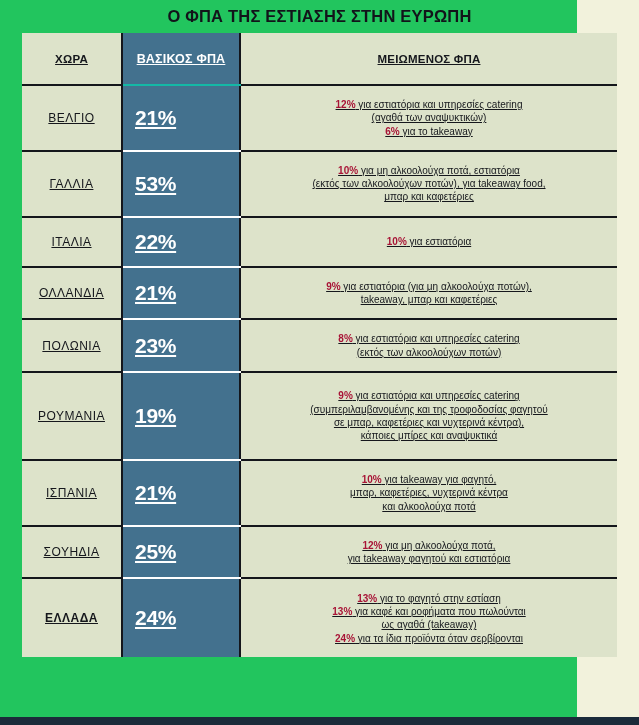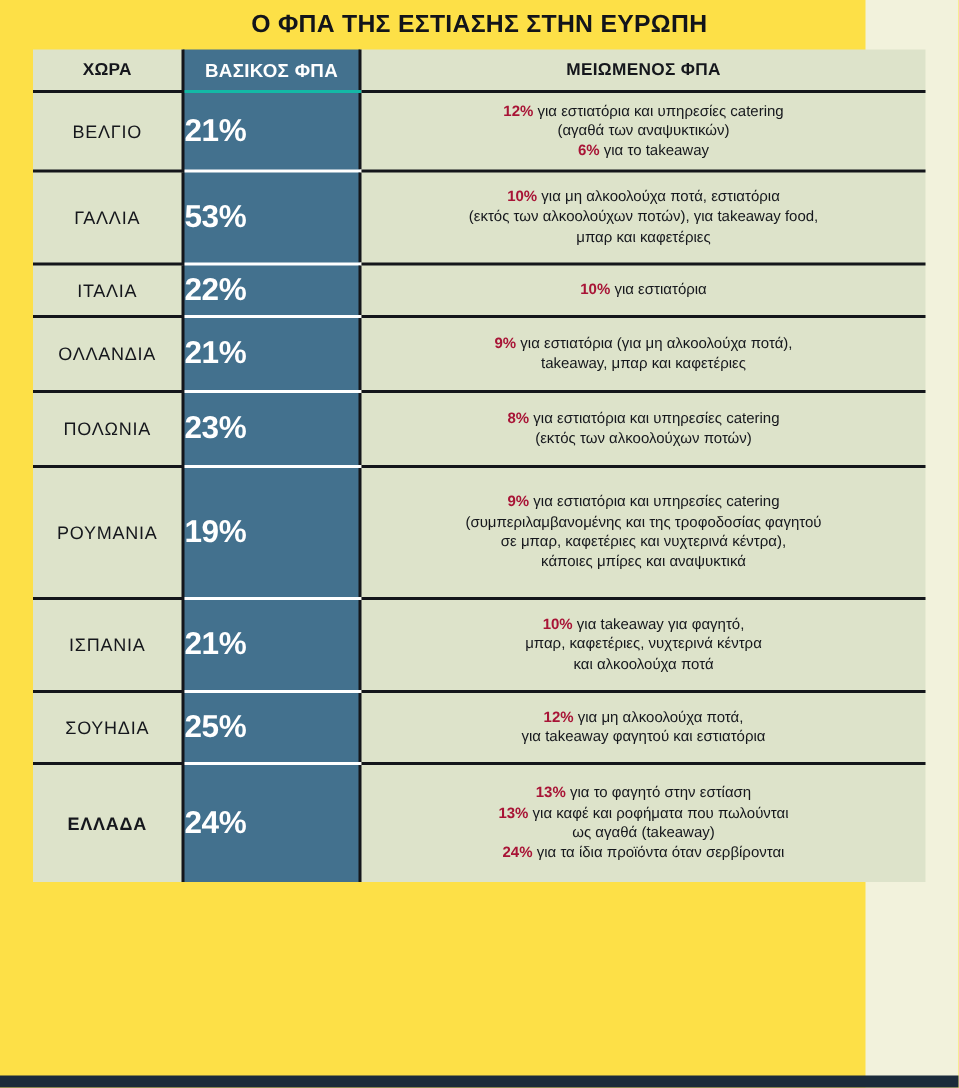--- a/index.html
+++ b/index.html
@@ -12,21 +12,21 @@
     background: #f2f2dc;
     font-family: "Liberation Sans", sans-serif;
     overflow: hidden;
     position: relative;
   }
   #page {
     position: absolute;
     left: 0; top: 0;
     width: 577px;
     height: 725px;
-    background: #fde047;
+    background: #22c55e;
   }
   #title {
     position: absolute;
     left: 0;
     top: 7px;
     width: 639px;
     text-align: center;
     font-size: 16.5px;
     font-weight: bold;
     color: #12141a;
@@ -35,22 +35,23 @@
   }
   #table {
     position: absolute;
     left: 22px;
     top: 33px;
     width: 595px;
     border-collapse: collapse;
     table-layout: fixed;
   }
   #table td, #table th {
-    padding: 0;
+    padding: 12px;
     margin: 0;
+    text-decoration: underline;
   }
   
   col.c-country { width: 100px; }
   col.c-rate    { width: 118px; }
   col.c-reduced { width: 377px; }
 
   
   .hdr-country, .hdr-reduced {
     background: #dde3ca;
     color: #15171c;
@@ -174,21 +175,21 @@
           <td class="country">ΙΤΑΛΙΑ</td>
           <td class="rate">22%</td>
           <td class="reduced">
             <span class="rline"><span class="pct">10%</span><span> για εστιατόρια</span></span>
           </td>
         </tr>
         <tr style="height: 50px;">
           <td class="country">ΟΛΛΑΝΔΙΑ</td>
           <td class="rate">21%</td>
           <td class="reduced">
-            <span class="rline"><span class="pct">9%</span><span> για εστιατόρια (για μη αλκοολούχα ποτά),</span></span>
+            <span class="rline"><span class="pct">9%</span><span> για εστιατόρια (για μη αλκοολούχα ποτών),</span></span>
             <span class="rline"><span>takeaway, μπαρ και καφετέριες</span></span>
           </td>
         </tr>
         <tr style="height: 50px;">
           <td class="country">ΠΟΛΩΝΙΑ</td>
           <td class="rate">23%</td>
           <td class="reduced">
             <span class="rline"><span class="pct">8%</span><span> για εστιατόρια και υπηρεσίες catering</span></span>
             <span class="rline"><span>(εκτός των αλκοολούχων ποτών)</span></span>
           </td>

